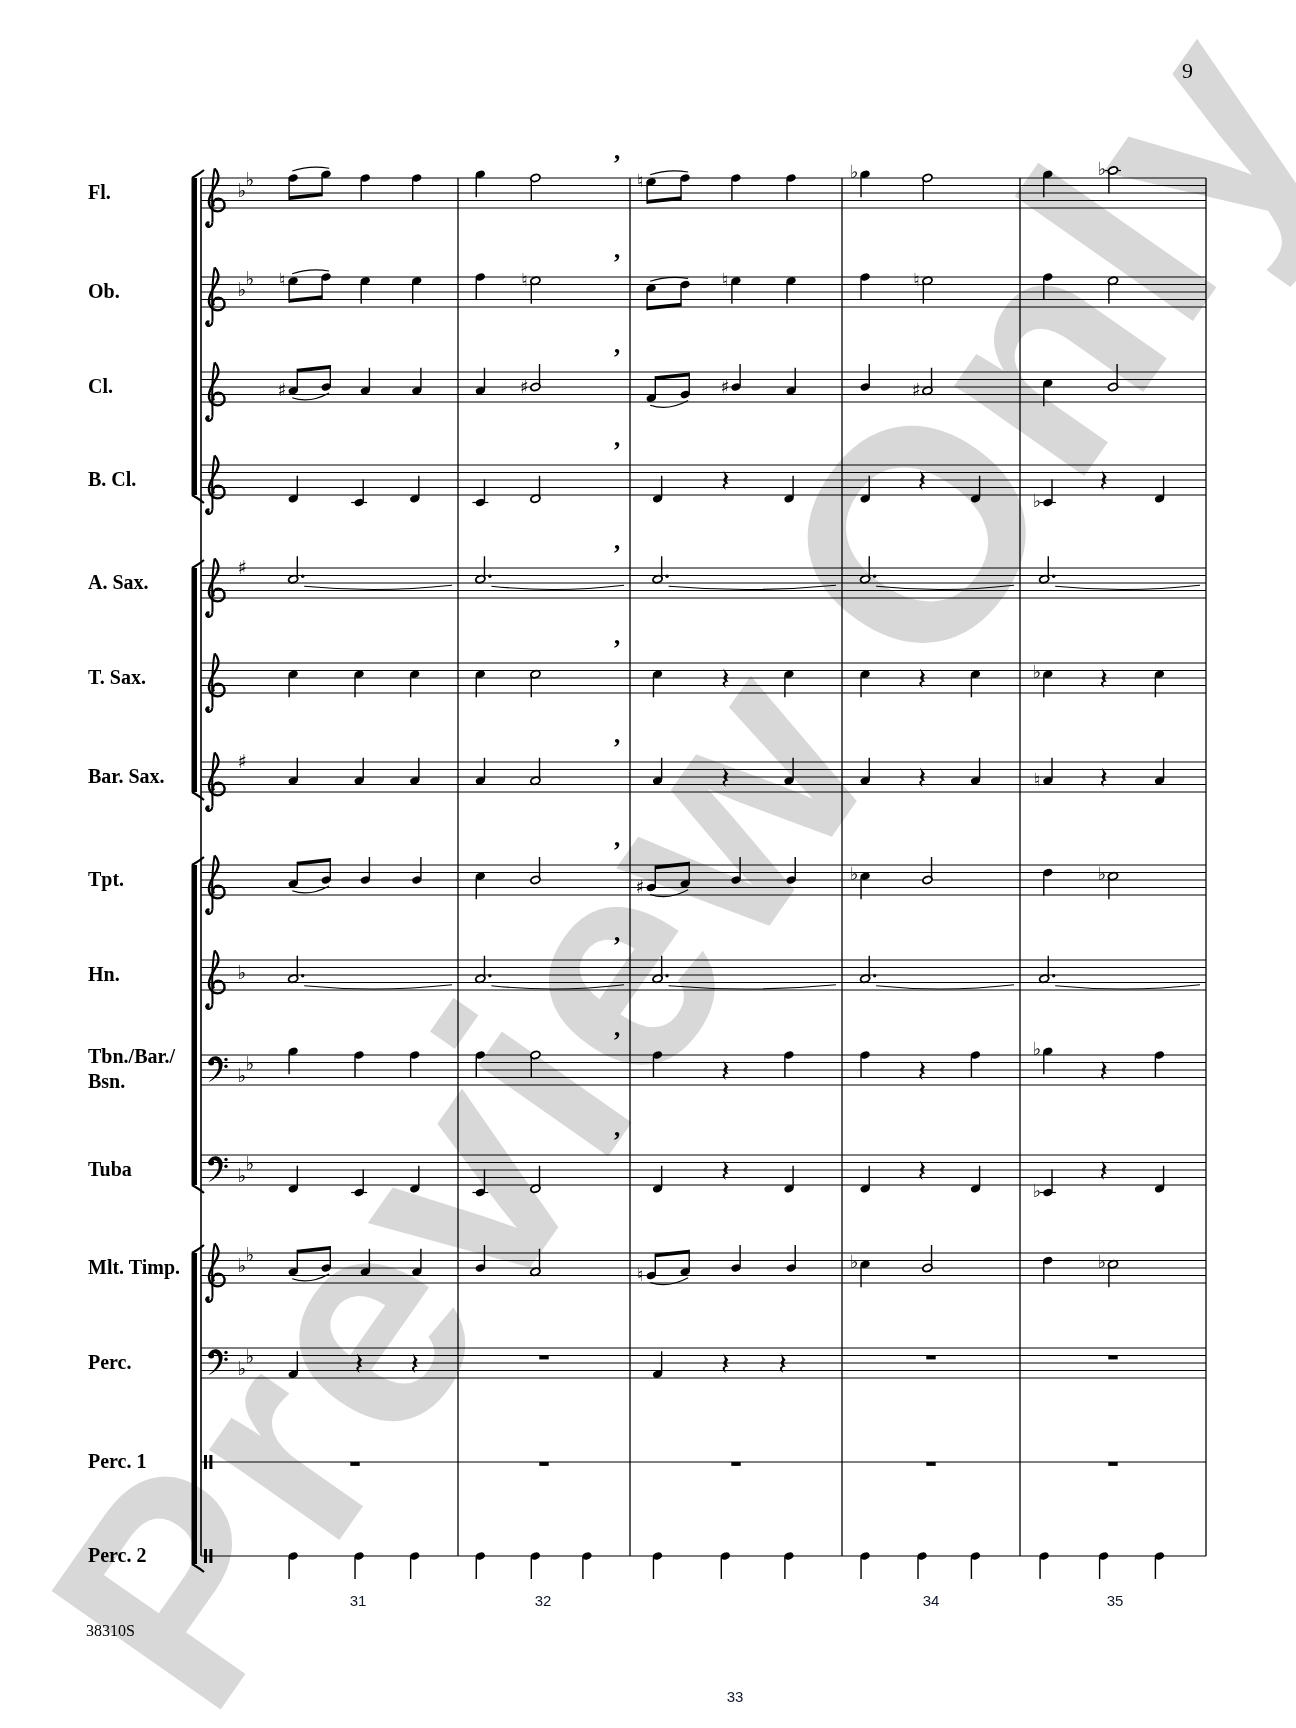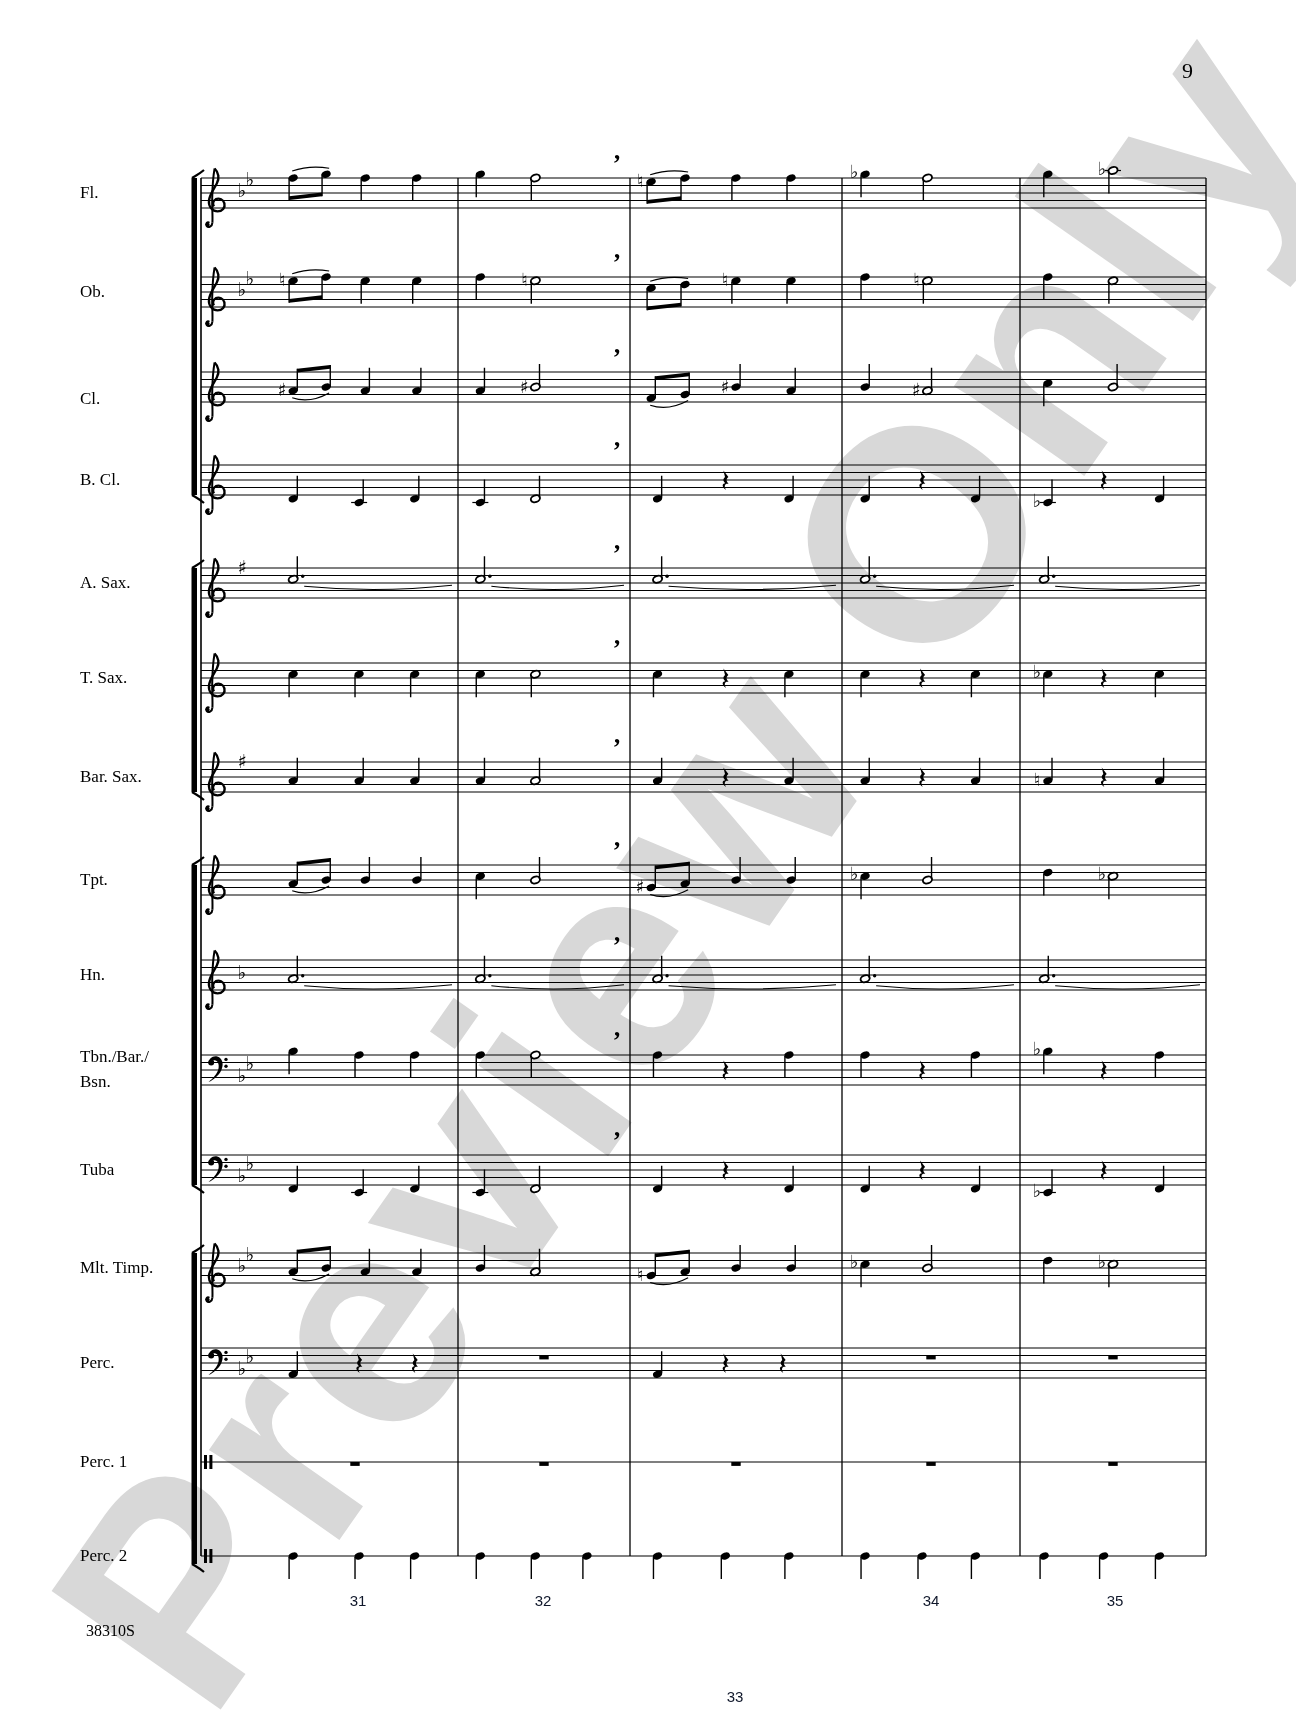--- a/index.html
+++ b/index.html
@@ -3,39 +3,39 @@
 <meta charset="utf-8">
 <style>
   html,body{margin:0;padding:0;background:#ffffff;}
   #page{position:relative;width:1296px;height:1728px;background:#ffffff;overflow:hidden;
         font-family:"Liberation Serif", serif;}
   #watermark{position:absolute;left:-315px;top:700px;width:2000px;line-height:330px;
         text-align:center;font-family:"Liberation Sans", sans-serif;font-weight:bold;
         font-size:300px;letter-spacing:6px;color:#d8d8d8;transform:rotate(-55deg);
         user-select:none;white-space:nowrap;}
   #score-svg{position:absolute;left:0;top:0;z-index:2;}
-  .inst-label{position:absolute;left:80px;z-index:3;font-weight:normal;font-size:17px;
+  .inst-label{position:absolute;left:88px;z-index:3;font-weight:bold;font-size:20px;
         line-height:25px;color:#000;white-space:pre-line;}
   .meas-num{position:absolute;z-index:3;transform:translateX(-50%);
         font-family:"Liberation Sans", sans-serif;font-size:15px;color:#0f172a;
         font-stretch:condensed;}
   #page-number{position:absolute;left:1182px;top:58px;font-size:22px;color:#000;z-index:3;}
   #footer-code{position:absolute;left:86px;top:1622px;font-size:16px;color:#000;z-index:3;}
 </style>
 </head>
 <body>
 
 <div id="page">
   <div id="watermark">Preview Only</div>
   <div id="page-number">9</div>
   <div id="footer-code">38310S</div>
   <div id="labels">
       <div class="inst-label" style="top: 180px;">Fl.</div>
       <div class="inst-label" style="top: 279px;">Ob.</div>
-      <div class="inst-label" style="top: 374px; margin-top: 12px;">Cl.</div>
+      <div class="inst-label" style="top: 374px;">Cl.</div>
       <div class="inst-label" style="top: 467px;">B. Cl.</div>
       <div class="inst-label" style="top: 570px;">A. Sax.</div>
       <div class="inst-label" style="top: 665px; text-align: center;">T. Sax.</div>
       <div class="inst-label" style="top: 764px; text-align: right;">Bar. Sax.</div>
       <div class="inst-label" style="top: 867px;">Tpt.</div>
       <div class="inst-label" style="top: 962px;">Hn.</div>
       <div class="inst-label" style="top: 1044px;">Tbn./Bar./
 Bsn.</div>
       <div class="inst-label" style="top: 1157px;">Tuba</div>
       <div class="inst-label" style="top: 1255px;">Mlt. Timp.</div>

